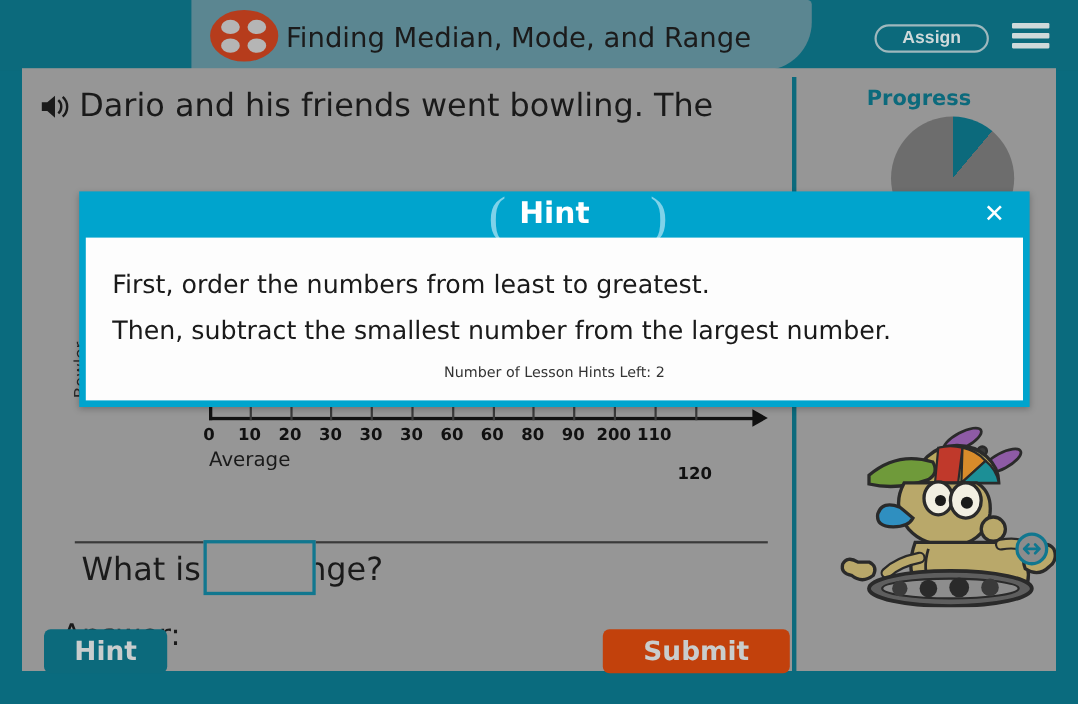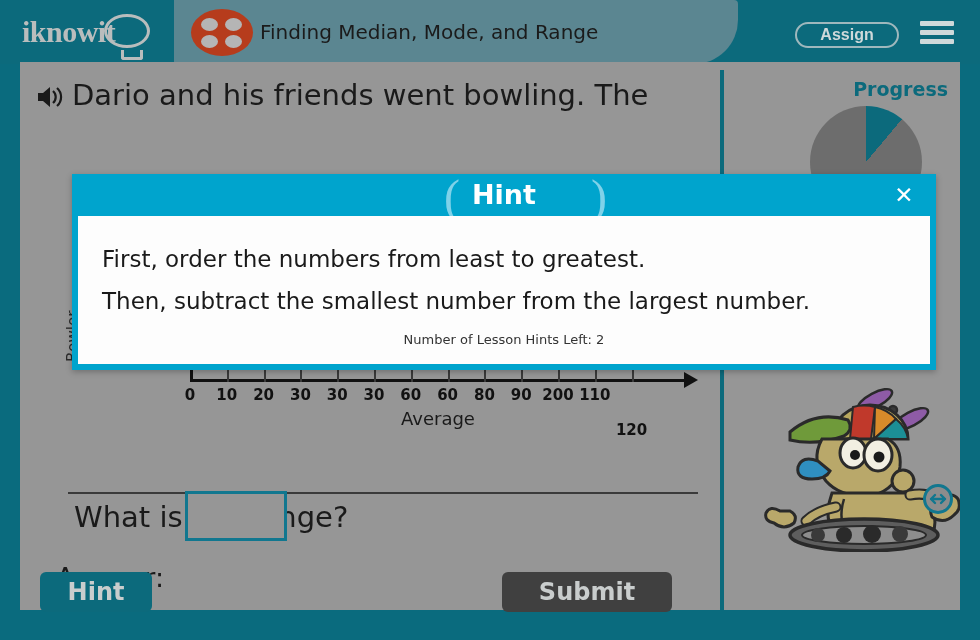--- a/index.html
+++ b/index.html
@@ -59,21 +59,21 @@
     position: absolute; display: block;
     width: 17px; height: 13px; border-radius: 50%;
     background: #b5b5b5;
   }
   .ball-icon i:nth-child(1) { left: 10px; top: 9px; }
   .ball-icon i:nth-child(2) { left: 34px; top: 9px; }
   .ball-icon i:nth-child(3) { left: 10px; top: 26px; }
   .ball-icon i:nth-child(4) { left: 34px; top: 26px; }
   .lesson-title {
     position: absolute; left: 86px; top: 20px;
-    font-size: 20px; color: #1b1b1b;
+    font-size: 25px; color: #1b1b1b;
     font-family: "DejaVu Sans", sans-serif;
   }
   .assign-btn {
     position: absolute; left: 795px; top: 22px;
     width: 104px; height: 26px;
     border: 2px solid #9fb8bd; border-radius: 13px;
     background: transparent;
     color: #cfd9da; font-size: 16px; font-weight: bold;
     text-align: center; line-height: 22px;
     cursor: pointer;
@@ -169,21 +169,21 @@
     white-space: nowrap; padding-right: 8px;
   }
   .tick-label {
     position: absolute; top: 174px;
     font-size: 15px; font-weight: bold; color: #111;
     font-family: "DejaVu Sans", sans-serif;
     transform: translateX(-50%);
   }
   .xaxis-title {
     position: absolute; left: 120px; top: 196px;
-    width: 496px; text-align: center;
+    width: 496px; 
     font-size: 18px; color: #1a1a1a;
     font-family: "DejaVu Sans", sans-serif;
   }
 
   
   .hrule {
     position: absolute; left: 48px; top: 430px;
     width: 630px; height: 2px; background: #3a3a3a;
   }
   .question {
@@ -213,28 +213,28 @@
     border: none; border-radius: 6px;
     color: #c9cdcd; font-weight: bold;
     font-family: "DejaVu Sans", sans-serif;
     cursor: pointer;
   }
   .btn-hint {
     left: 20px; top: 510px; width: 112px; height: 40px;
     background: #0c6a7c; font-size: 24px;
   }
   .btn-submit {
-    left: 482px; top: 510px; width: 170px; height: 40px;
-    background: #404040; font-size: 24px;
+    left: 528px; top: 510px; width: 170px; height: 40px;
+    background: #c2410c; font-size: 24px;
   }
 
   
   .progress-title {
     position: absolute; left: 768px; top: 16px;
-    width: 160px; text-align: right;
+    width: 160px; text-align: left;
     font-size: 19px; font-weight: bold; color: #0c6a7c;
     font-family: "DejaVu Sans", sans-serif;
   }
   .progress-pie {
     position: absolute; left: 790px; top: 44px;
     width: 112px; height: 112px; border-radius: 50%;
     background: conic-gradient(from 0deg, #0c6a7c 0deg 40deg, #6d6d6d 40deg 360deg);
   }
   .mascot { position: absolute; left: 740px; top: 315px; }
   .resize-icon {
@@ -294,24 +294,20 @@
     font-family: "DejaVu Sans", sans-serif;
   }
 </style>
 </head>
 <body>
 
 <div id="app">
 
   <div class="topbar">
 
-    <div class="logo">
-      <span>iknowit</span>
-      <span class="logo-bulb"></span>
-    </div>
 
     <div class="title-tab">
       <div class="ball-icon">
         <i></i>
           <i></i>
           <i></i>
           <i></i>
       </div>
       <div class="lesson-title">Finding Median, Mode, and Range</div>
     </div>

